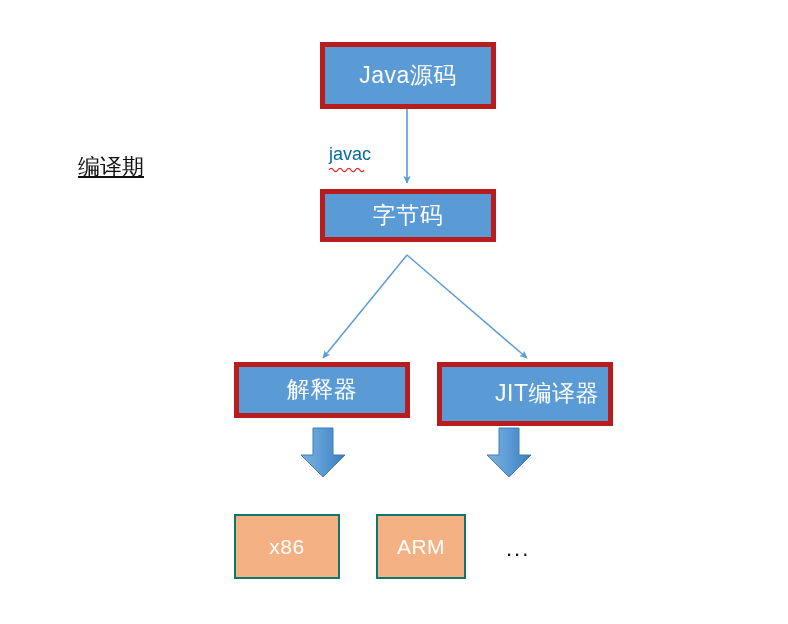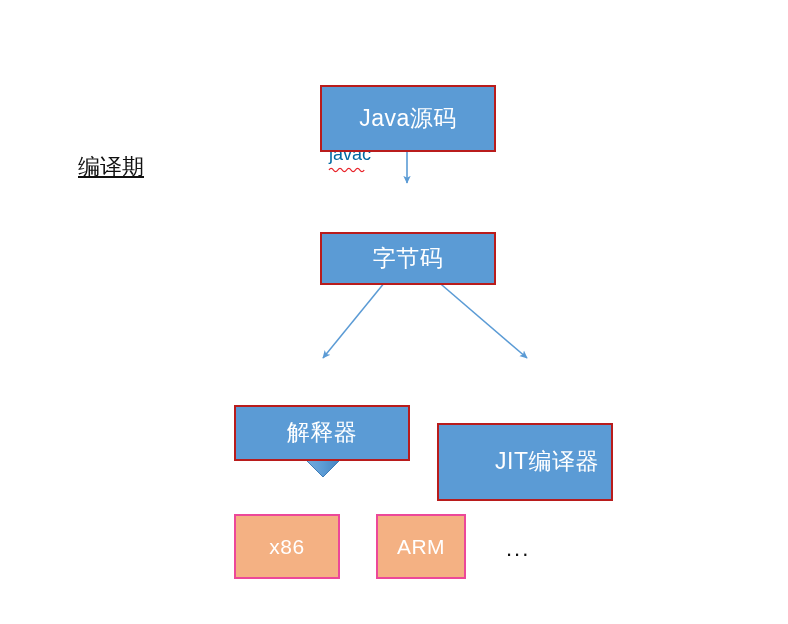--- a/index.html
+++ b/index.html
@@ -25,27 +25,26 @@
     display: flex;
     align-items: center;
     justify-content: center;
     color: #ffffff;
     text-align: center;
     line-height: 1.1;
     letter-spacing: 0.5px;
   }
   .box.blue {
     background: #5B9BD5;
-    border: 2px solid #b91c1c;
+    border: 5px solid #b91c1c;
     font-size: 23px;
-    margin-top: 43px;
   }
   .box.orange {
     background: #F4B183;
-    border: 2px solid #ec4899;
+    border: 2px solid #0f766e;
     font-size: 21px;
   }
 
   
   .label {
     position: absolute;
     color: #111111;
     white-space: nowrap;
   }
   .stage-label {
@@ -128,21 +127,21 @@
 
 
   <div class="label edge-label" style="left:329px; top:144px;">javac</div>
 
   <div class="box blue" style="left:320px; top:42px; width:176px; height:67px;">Java源码</div>
 
   <div class="box blue" style="left:320px; top:189px; width:176px; height:53px;">字节码</div>
 
   <div class="box blue" style="left:234px; top:362px; width:176px; height:56px;">解释器</div>
 
-  <div class="box blue" style="left:437px; top:380px; width:176px; height:78px;padding-left:44px;">JIT编译器</div>
+  <div class="box blue" style="left:437px; top:362px; width:176px; height:64px;padding-left:44px;">JIT编译器</div>
 
   <div class="box orange" style="left:234px; top:514px; width:106px; height:65px;">x86</div>
 
   <div class="box orange" style="left:376px; top:514px; width:90px; height:65px;">ARM</div>
 
   <div class="ellipsis" style="left:506px; top:536px;">...</div>
 
 </div>
 
 </body></html>

